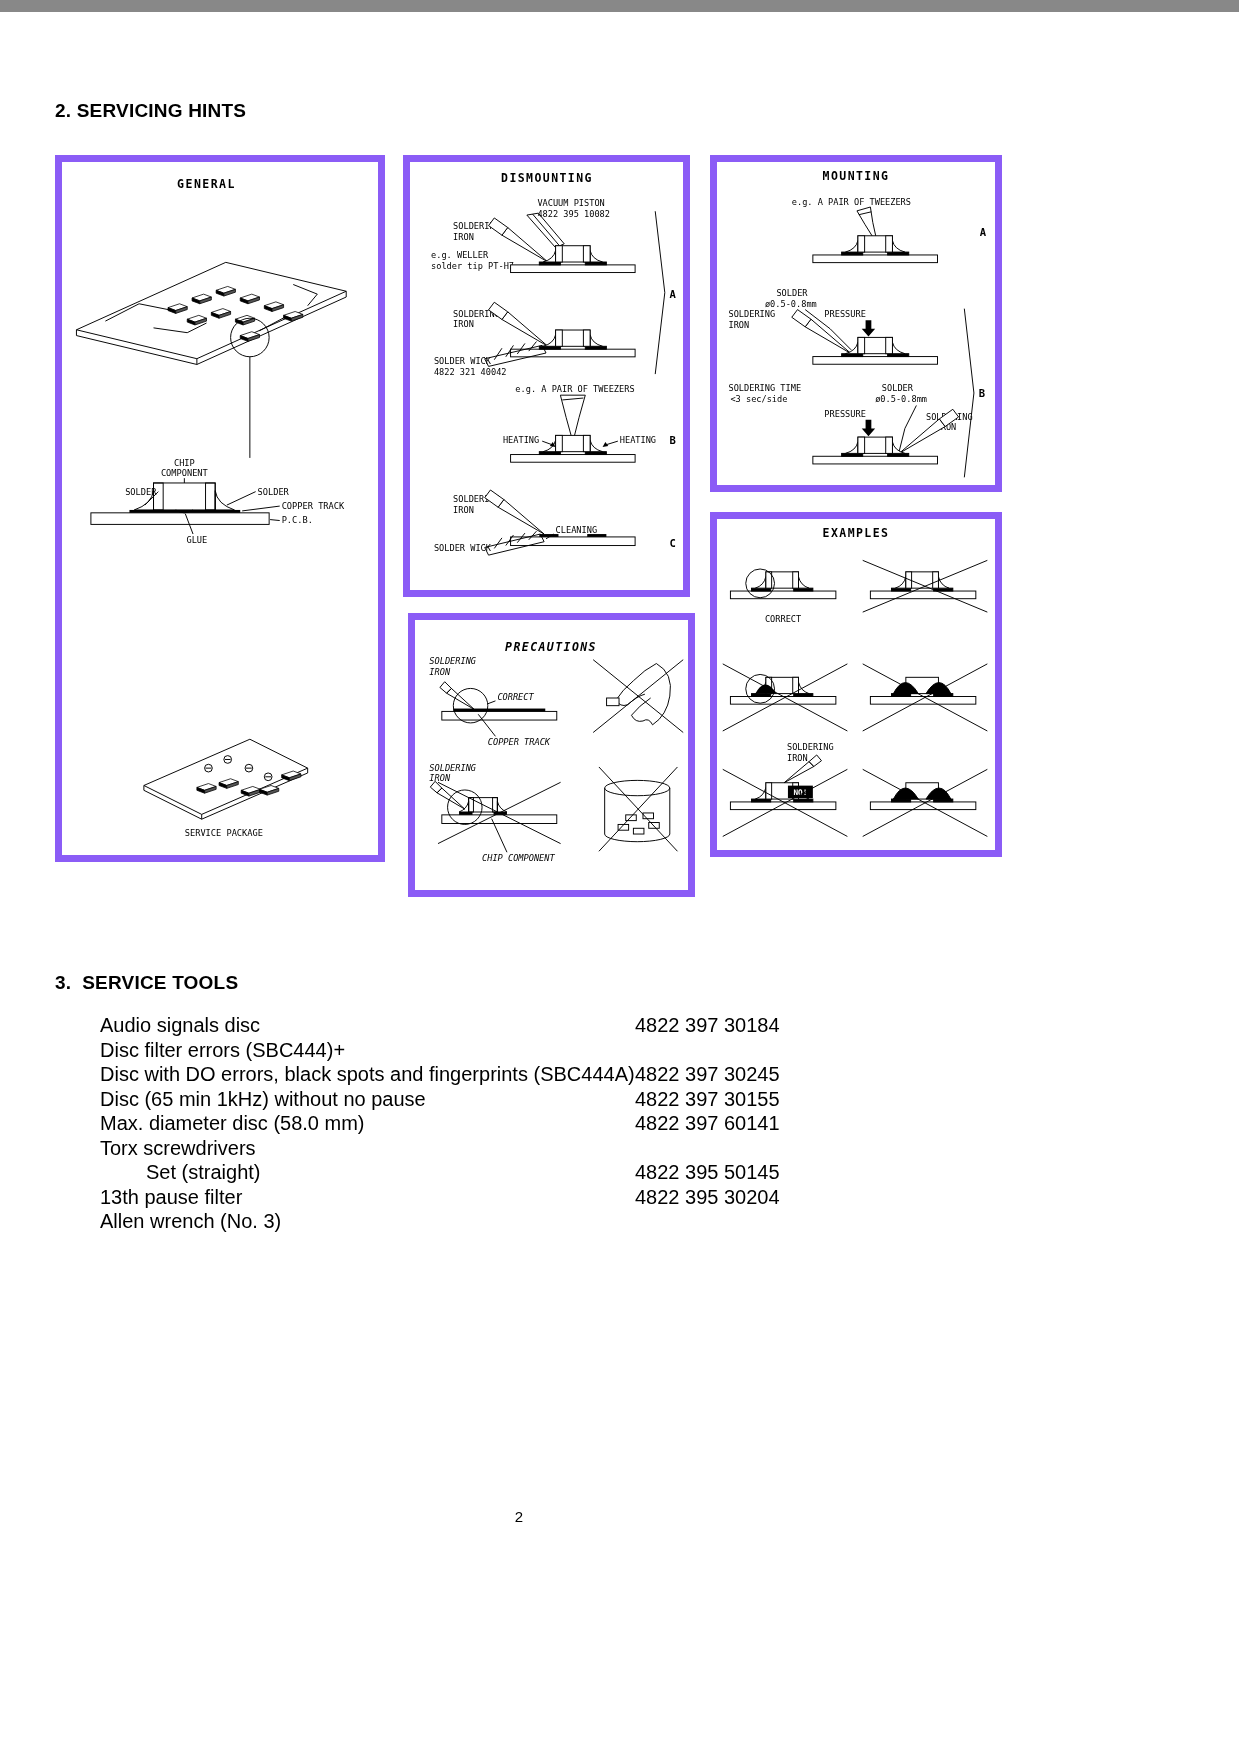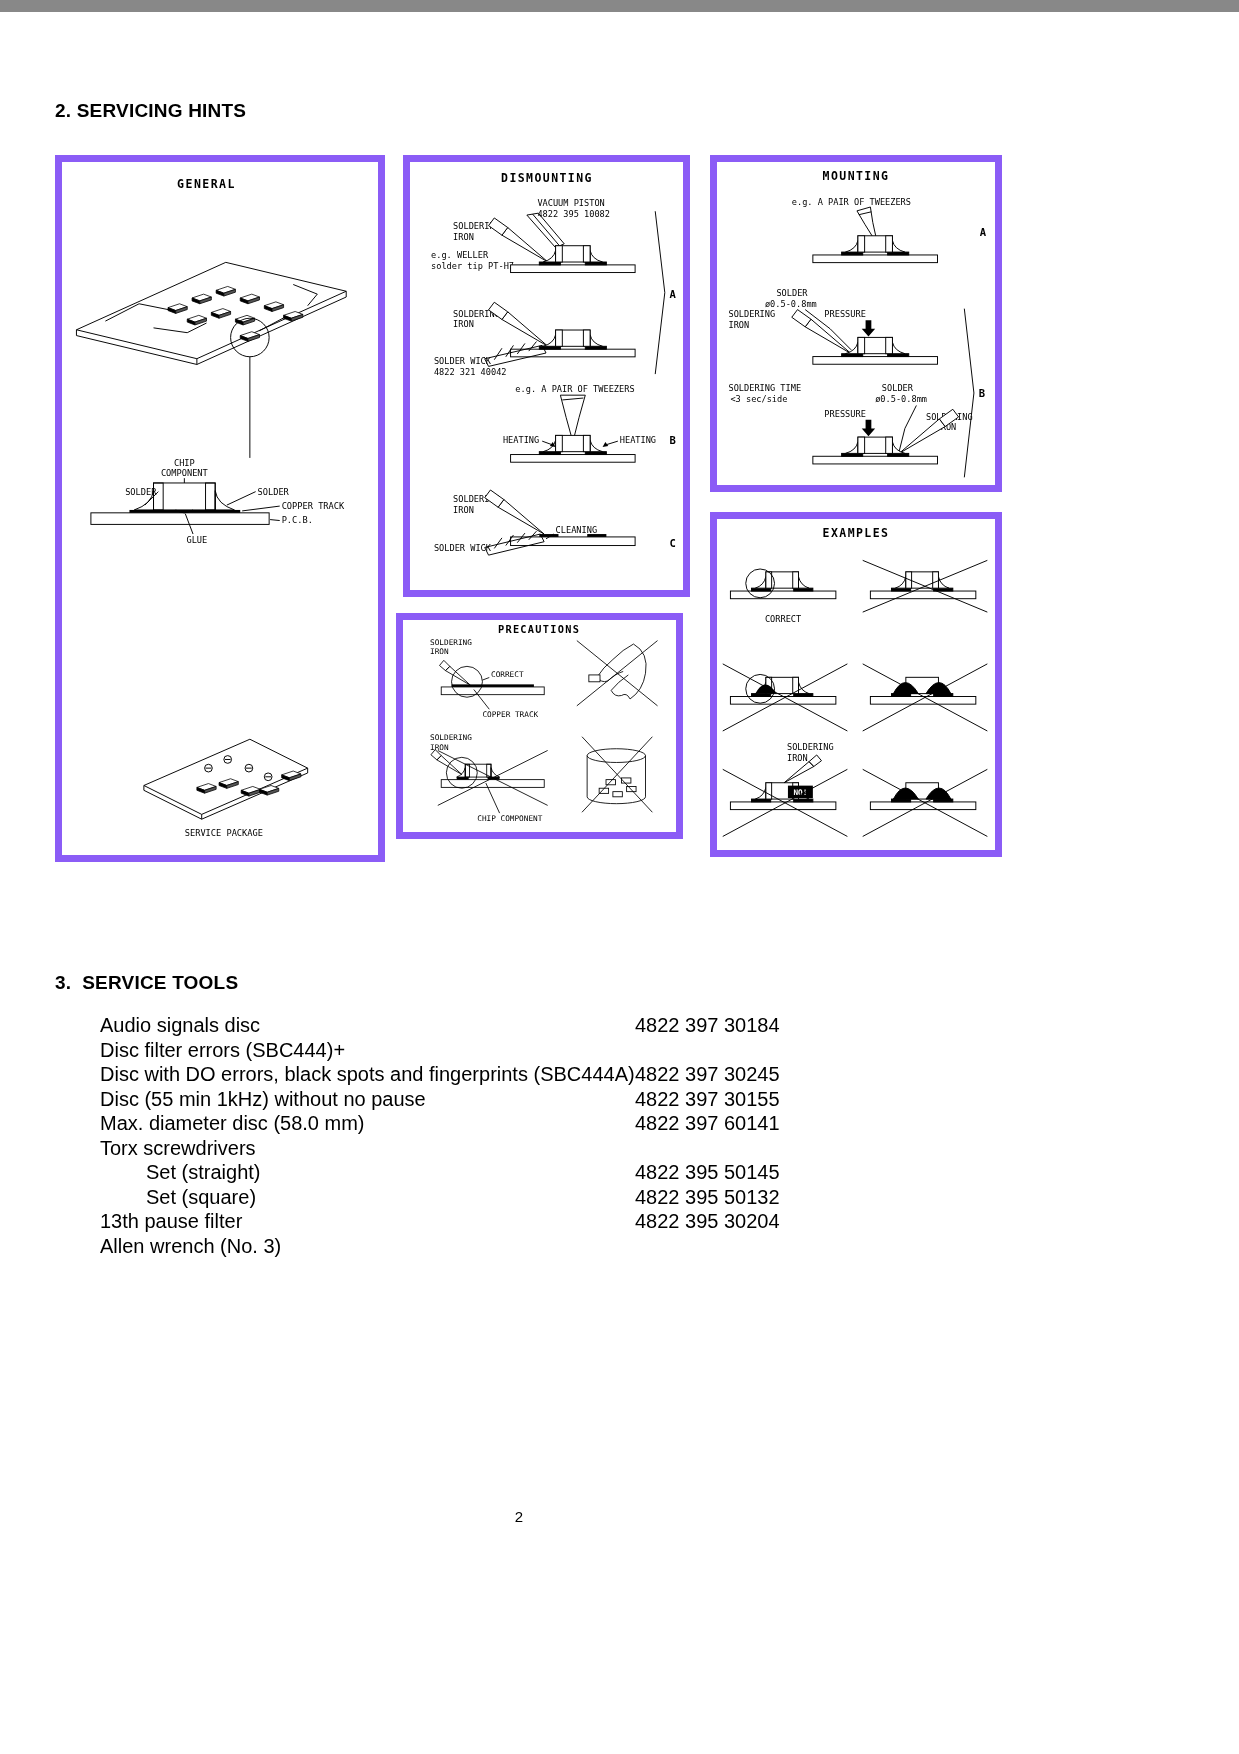--- a/index.html
+++ b/index.html
@@ -13,21 +13,21 @@
   .sec-title {
     position:absolute; font-size:19px; font-weight:bold; white-space:pre;
     letter-spacing:0.2px;
   }
   #sec2 { left:55px; top:88px; }
   #sec3 { left:55px; top:960px; }
   .panel { position:absolute; border:7px solid #8b5cf6; background:#fff; }
   #p-general      { left:55px;  top:143px; width:330px; height:707px; }
   #p-dismounting  { left:403px; top:143px; width:287px; height:442px; }
   #p-mounting     { left:710px; top:143px; width:292px; height:337px; }
-  #p-precautions  { left:396px; top:601px; width:287px; height:226px; }
+  #p-precautions  { left:408px; top:601px; width:287px; height:284px;font-style:italic; }
   #p-examples     { left:710px; top:500px; width:292px; height:345px; }
   .panel svg { display:block; width:100%; height:100%; }
   svg text { fill:#000; }
   .lbl { font-family:"DejaVu Sans Mono", monospace; font-size:9px; }
   .ttl { font-family:"DejaVu Sans Mono", monospace; font-size:12px; font-weight:bold; letter-spacing:1.5px; }
   .big { font-family:"DejaVu Sans Mono", monospace; font-size:11px; font-weight:bold; }
   .no  { font-family:"DejaVu Sans Mono", monospace; font-size:8px; font-weight:bold; fill:#fff; }
   .ln  { stroke:#000; stroke-width:1; fill:none; }
   .tools { position:absolute; left:0; top:1002px; width:100%; }
   .tool-row { position:relative; height:24.5px; font-size:20px; }
@@ -391,40 +391,36 @@
     </div>
     <div class="tool-row">
       <span class="tool-name">Disc filter errors (SBC444)+</span>
       <span class="tool-pn"></span>
     </div>
     <div class="tool-row">
       <span class="tool-name">Disc with DO errors, black spots and fingerprints (SBC444A)</span>
       <span class="tool-pn">4822 397 30245</span>
     </div>
     <div class="tool-row">
-      <span class="tool-name">Disc (55 min 1kHz) without no pause</span>
+      <span class="tool-name">Disc (65 min 1kHz) without no pause</span>
       <span class="tool-pn">4822 397 30155</span>
     </div>
     <div class="tool-row">
       <span class="tool-name">Max. diameter disc (58.0 mm)</span>
       <span class="tool-pn">4822 397 60141</span>
     </div>
     <div class="tool-row">
       <span class="tool-name">Torx screwdrivers</span>
       <span class="tool-pn"></span>
     </div>
     <div class="tool-row">
       <span class="tool-name indent">Set (straight)</span>
       <span class="tool-pn">4822 395 50145</span>
     </div>
     <div class="tool-row">
-      <span class="tool-name indent">Set (square)</span>
-      <span class="tool-pn">4822 395 50132</span>
-    </div>
-    <div class="tool-row">
       <span class="tool-name">13th pause filter</span>
       <span class="tool-pn">4822 395 30204</span>
     </div>
     <div class="tool-row">
       <span class="tool-name">Allen wrench (No. 3)</span>
       <span class="tool-pn"></span>
     </div>
   </div>
 
   <div class="pagenum">2</div>

